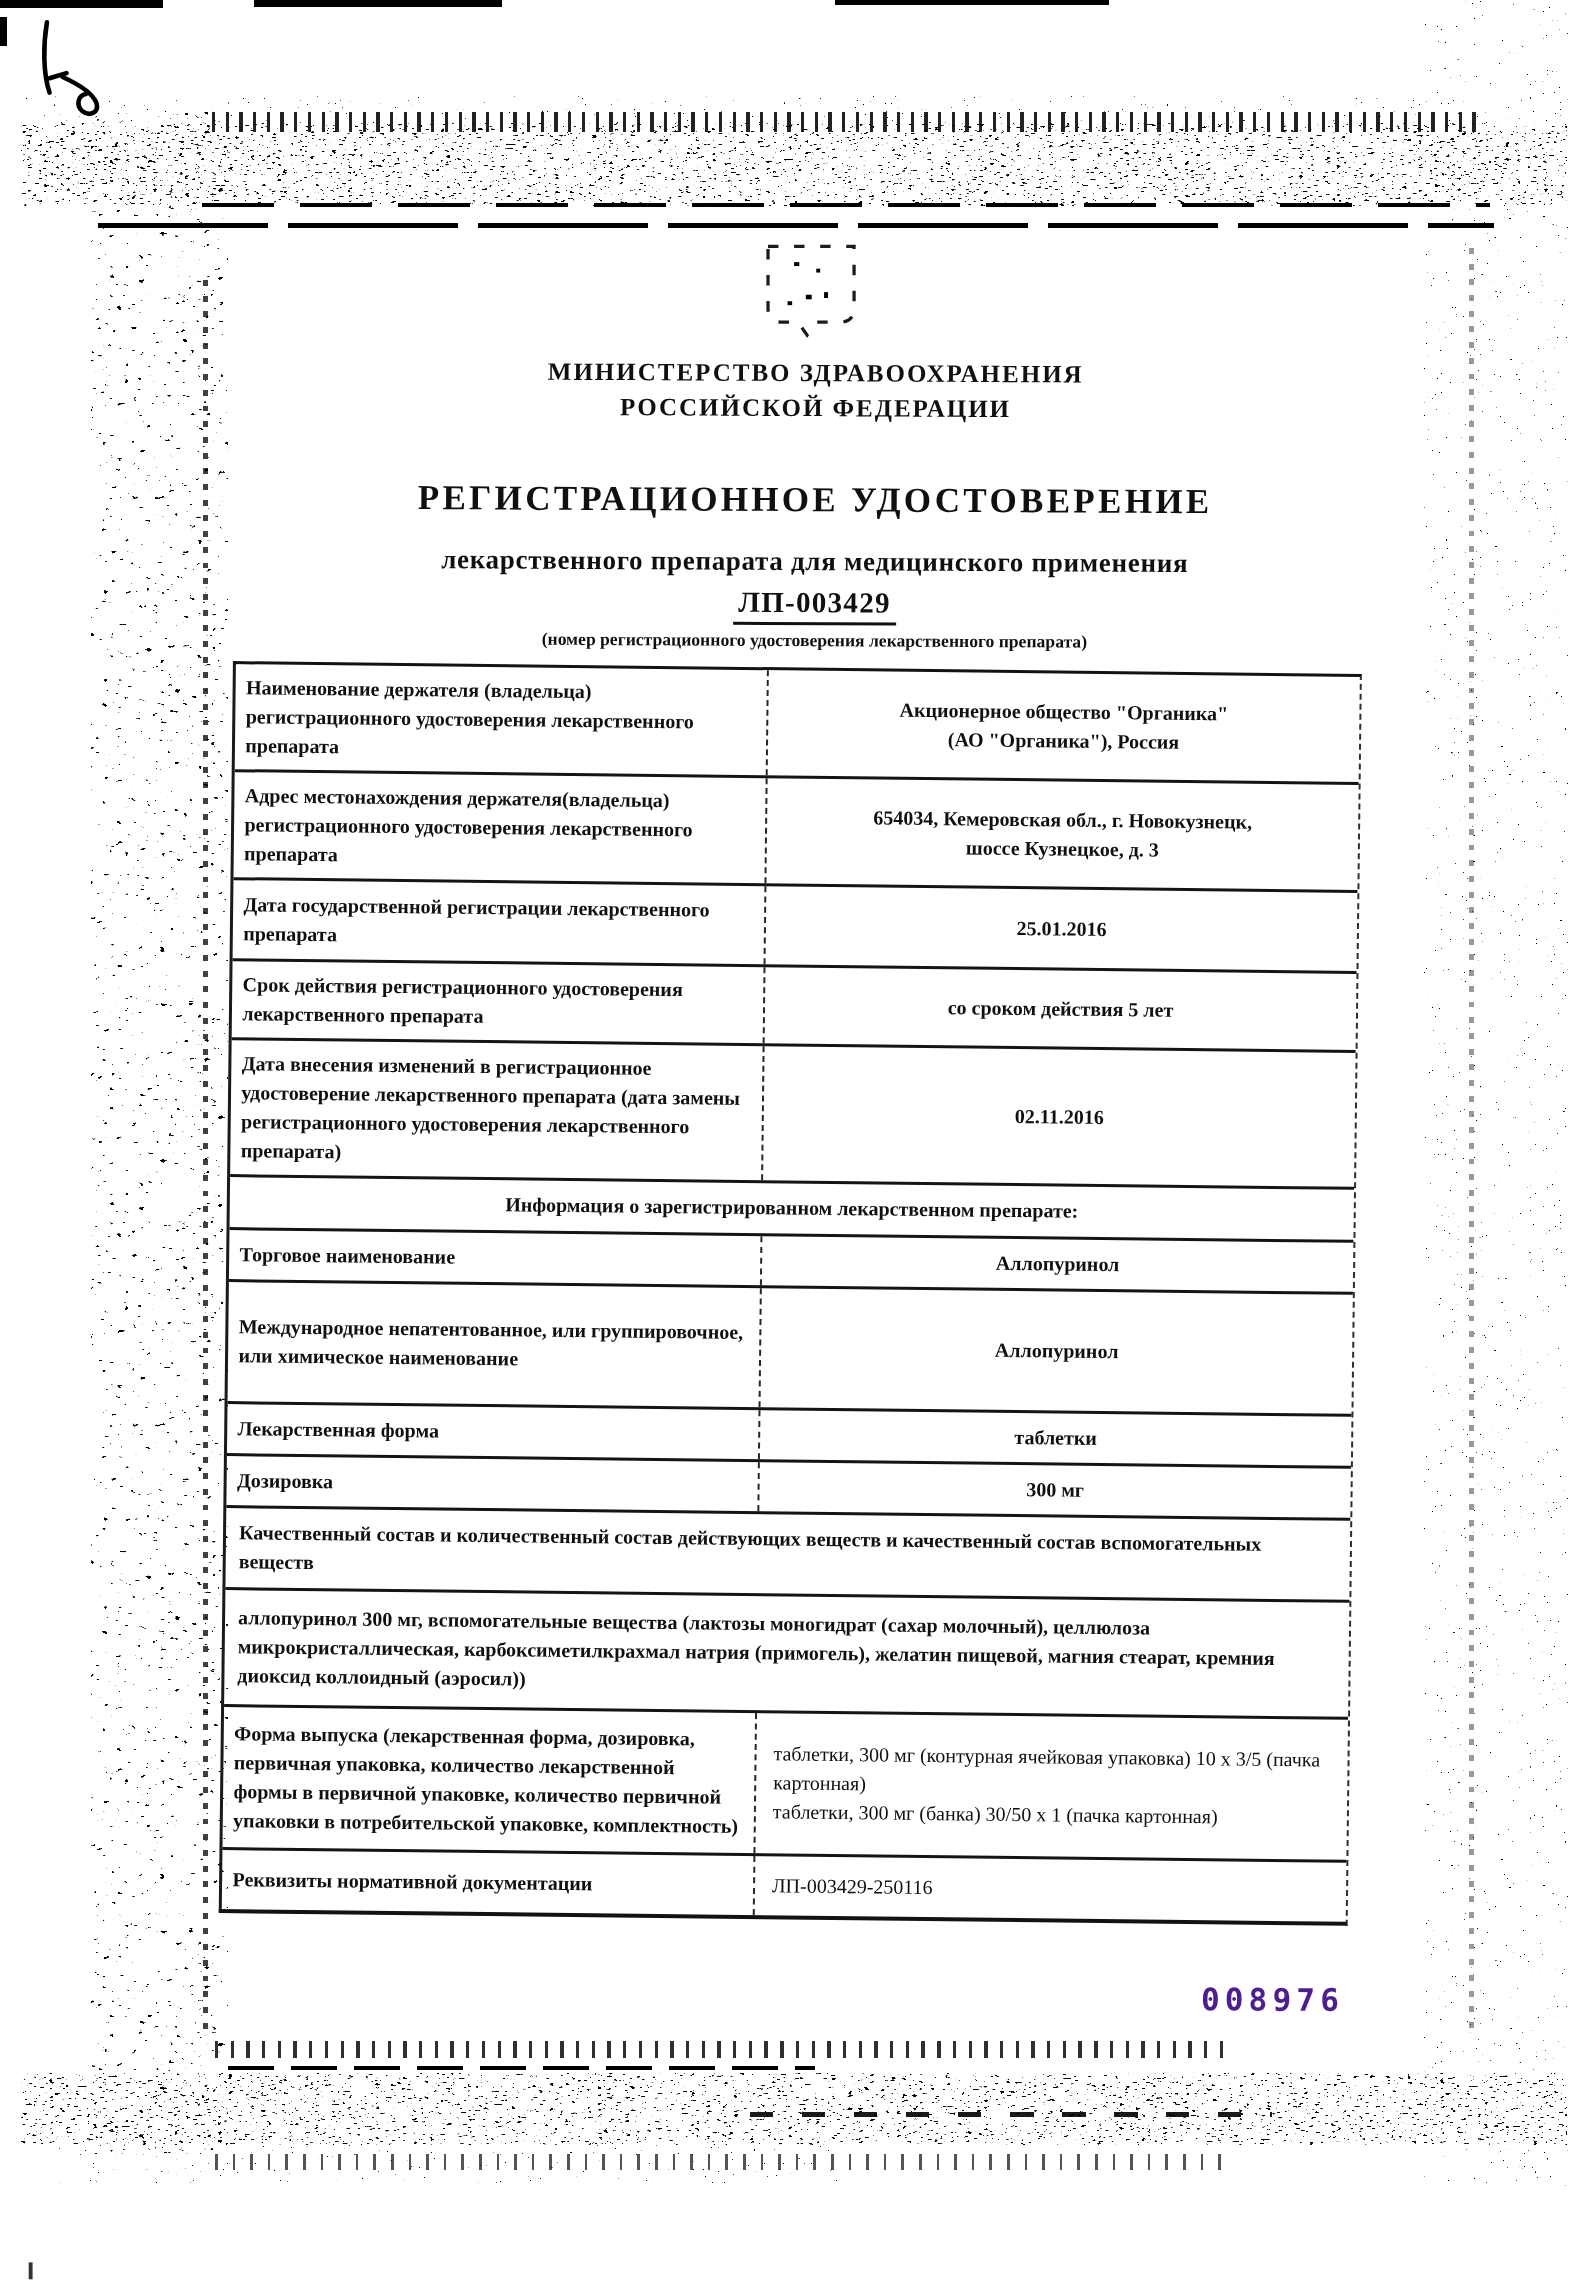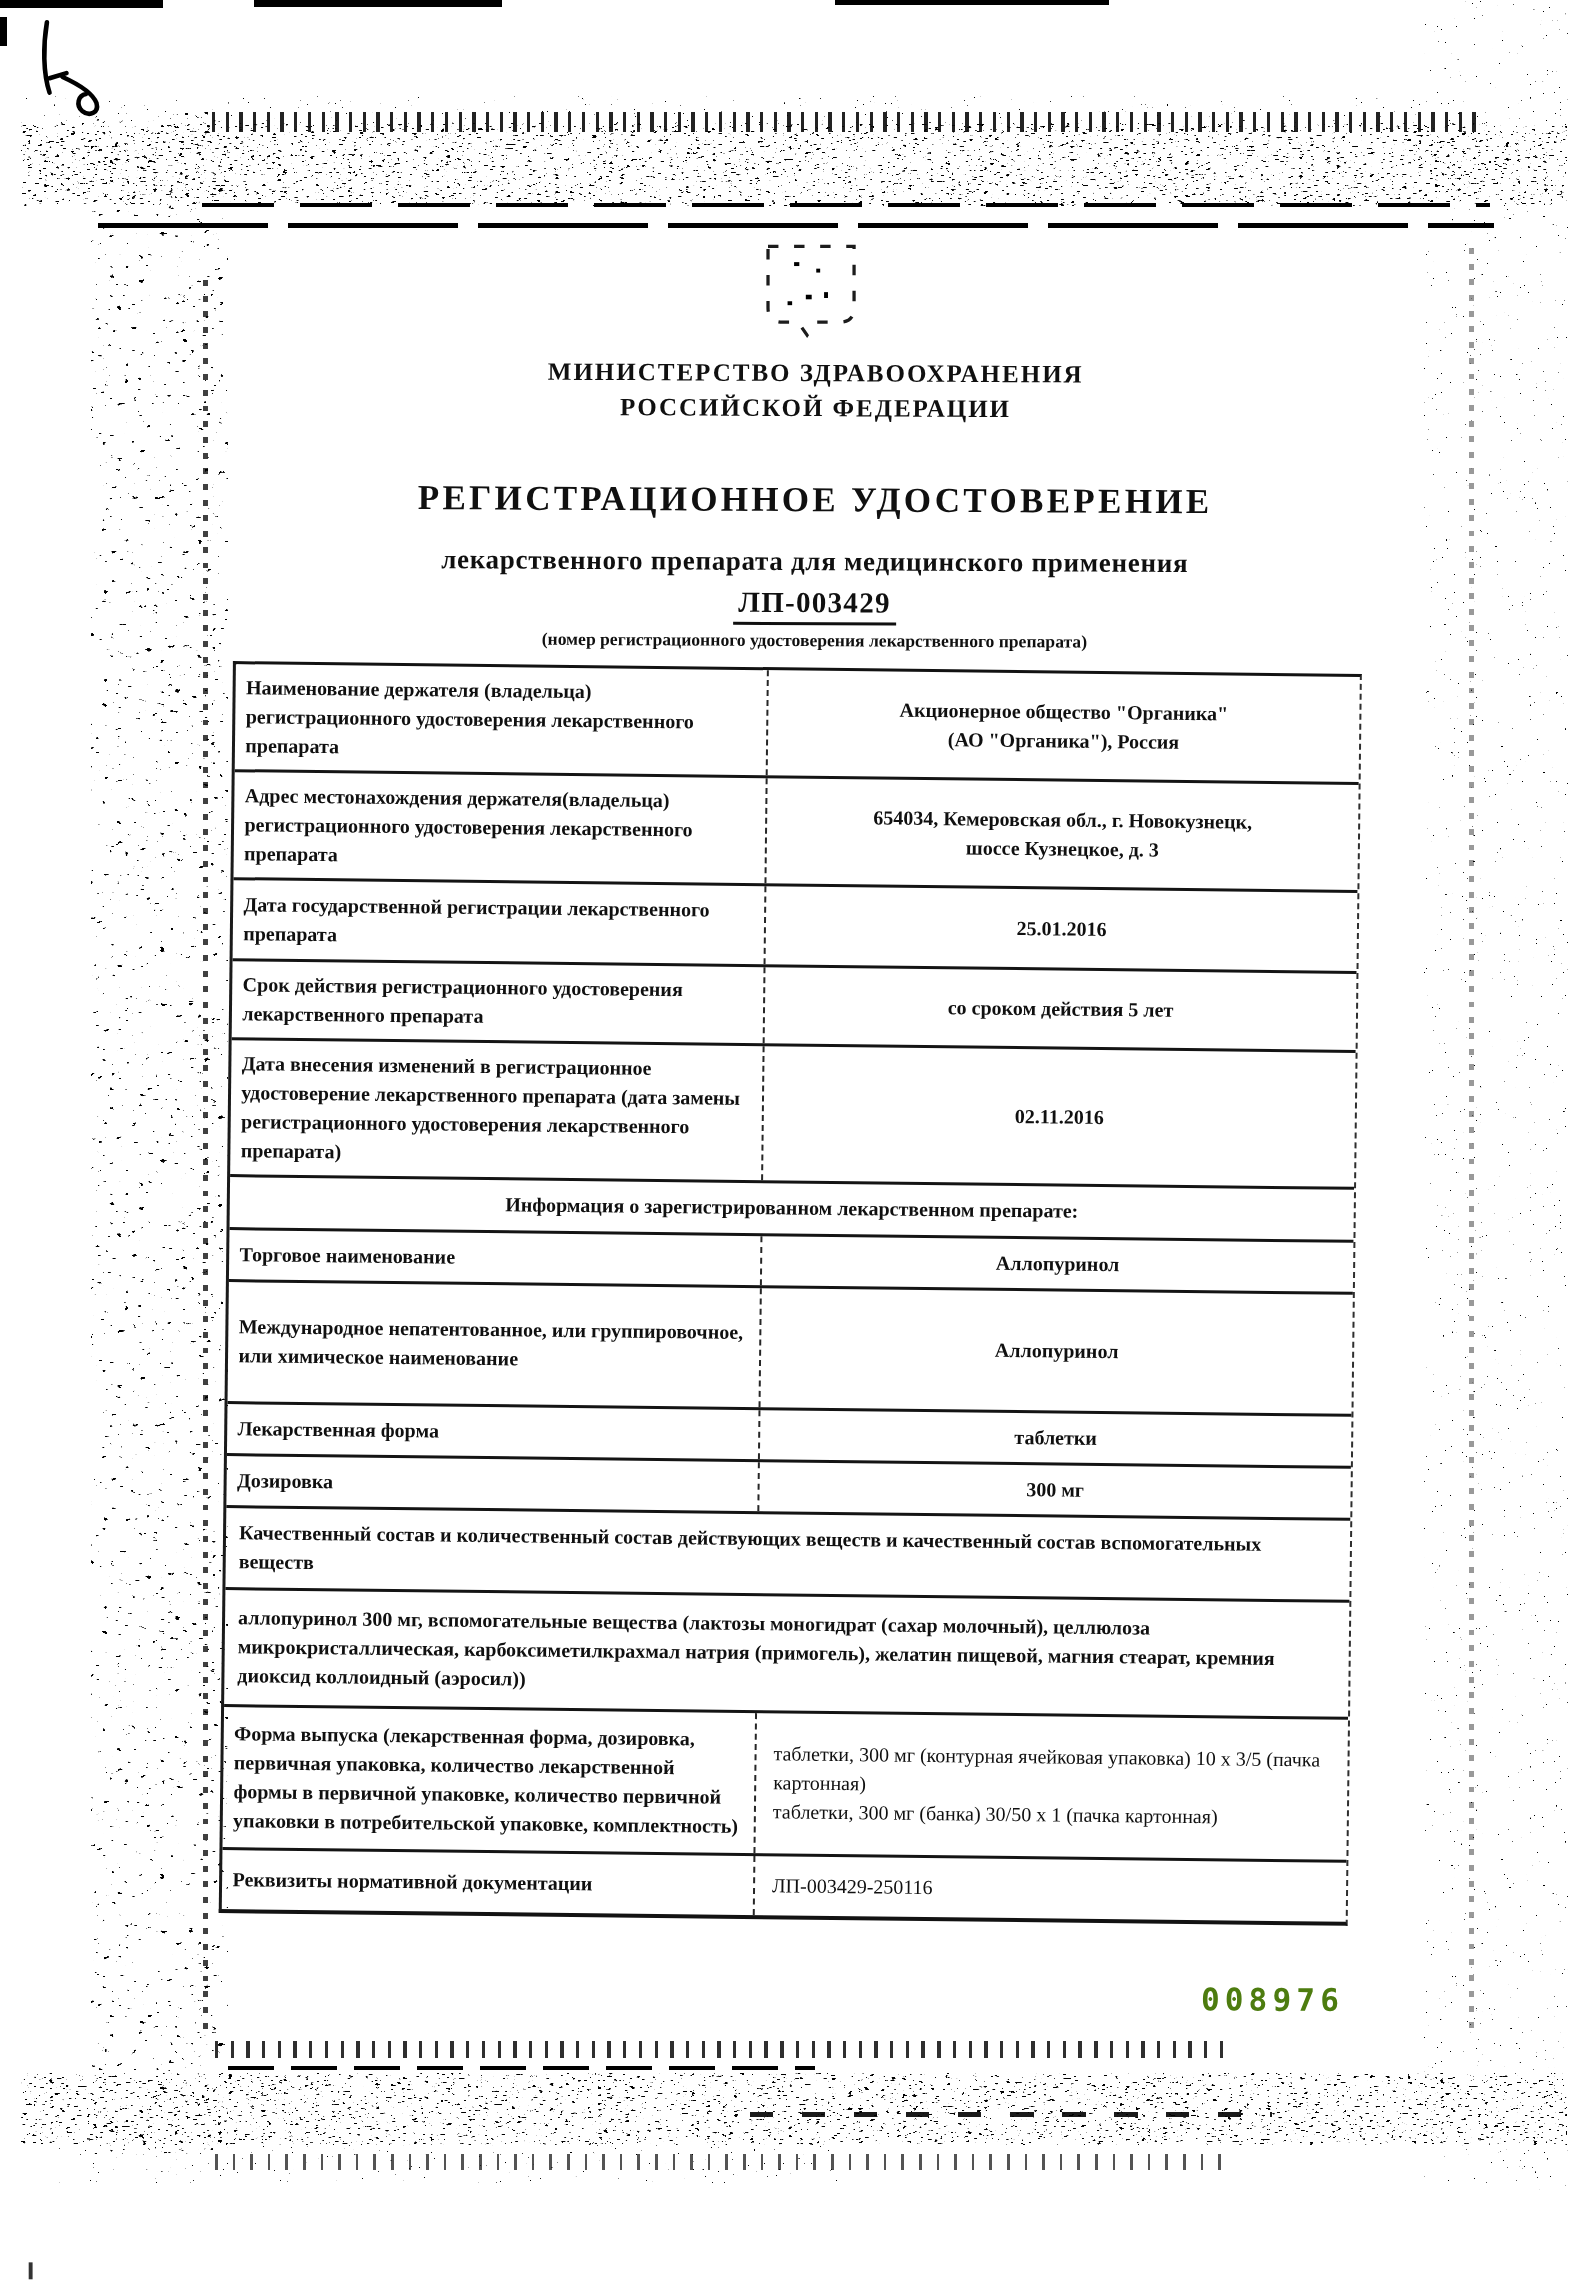--- a/index.html
+++ b/index.html
@@ -63,21 +63,21 @@
   .r0  { min-height:104px; } .r1  { min-height:104px; } .r2  { min-height:78px; }
   .r3  { min-height:68px; } .r4  { min-height:124px; } .r5  { min-height:49px;  }
   .r6  { min-height:49px;  } .r7  { min-height:119px; } .r8  { min-height:49px;  }
   .r9  { min-height:49px;  } .r10 { min-height:65px; } .r11 { min-height:114px; }
   .r12 { min-height:140px; } .r13 { min-height:59px;  }
   .tr .td.value, .tr .td.label { align-self:stretch; }
   .td.label, .td.full { display:flex; flex-direction:column; justify-content:center; }
   
   .stamp { position:absolute; top:1979px; left:1208px;
            font-family:"DejaVu Sans Mono", monospace; font-size:31px; font-weight:700;
-           letter-spacing:5.2px; color:#4d7c0f; }
+           letter-spacing:5.2px; color:#4c1d95; }
 </style>
 </head>
 <body>
 
 <div class="page">
 
   <svg class="noise-svg" width="1596" height="2295" viewBox="0 0 2448 3520">
     <defs>
       <filter id="nz1" x="-5%" y="-5%" width="110%" height="110%">
         <feTurbulence type="fractalNoise" baseFrequency="0.12 0.3" numOctaves="3" seed="7"></feTurbulence>

